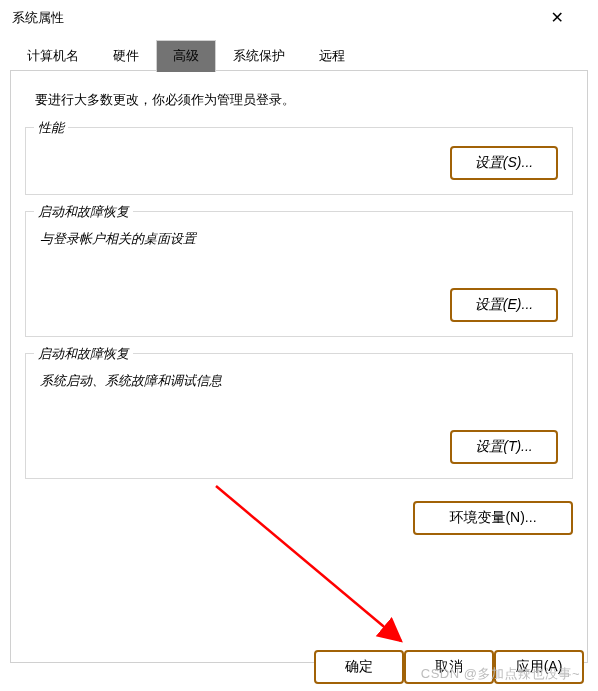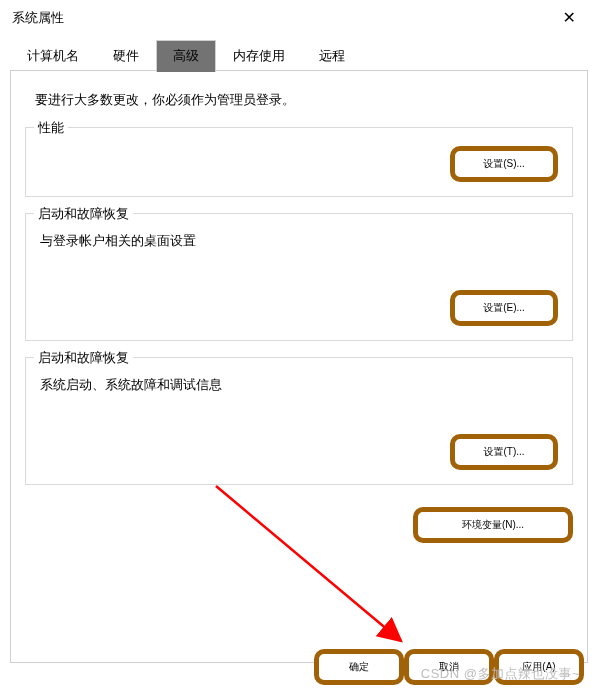--- a/index.html
+++ b/index.html
@@ -14,21 +14,21 @@
       background: #ffffff;
       font-size: 13px;
       color: #000;
       position: relative;
       overflow: hidden;
     }
     .titlebar {
       display: flex;
       align-items: center;
       justify-content: space-between;
-      padding: 8px 14px 8px 12px;
+      padding: 8px 26px 8px 12px;
       height: 36px;
     }
     .close-btn {
       font-size: 16px;
       line-height: 1;
       padding: 4px 8px;
       cursor: default;
     }
     .tabs {
       display: flex;
@@ -69,46 +69,47 @@
     }
     .intro {
       margin: 0 0 18px 10px;
       font-size: 13px;
     }
     .group {
       position: relative;
       border: 1px solid #d9d9d9;
       margin: 0 0 16px 0;
       padding: 18px 14px 14px 14px;
+      font-style: italic;
     }
     .group-legend {
       position: absolute;
       top: -9px;
       left: 8px;
       background: #ffffff;
       padding: 0 4px;
       font-size: 13px;
     }
     .group-desc {
       font-size: 13px;
       margin-bottom: 40px;
     }
     .btn-row {
       display: flex;
       justify-content: flex-end;
     }
     .btn {
       min-width: 108px;
       padding: 6px 14px;
-      border: 5px solid #a16207;
+      border: 2px solid #a16207;
       background: #ffffff;
-      font-size: 10px;
+      font-size: 14px;
       text-align: center;
       cursor: default;
-      border-radius: 10px;
+      border-radius: 4px;
     }
     .env-row {
       display: flex;
       justify-content: flex-end;
       margin: 22px 0 0 0;
     }
     .env-btn {
       min-width: 160px;
     }
     .footer {
@@ -144,21 +145,21 @@
 
 <div class="titlebar">
   <span>系统属性</span>
   <span class="close-btn">✕</span>
 </div>
 
 <div class="tabs">
   <div class="tab"><span>计算机名</span></div>
   <div class="tab"><span>硬件</span></div>
   <div class="tab active"><span>高级</span></div>
-  <div class="tab"><span>内存使用</span></div>
+  <div class="tab"><span>系统保护</span></div>
   <div class="tab"><span>远程</span></div>
   <div class="tab-underline"></div>
 </div>
 
 <div class="tab-body">
   <div class="intro">要进行大多数更改，你必须作为管理员登录。</div>
 
   <div class="group">
     <div class="group-legend">性能</div>
     <div class="btn-row">

